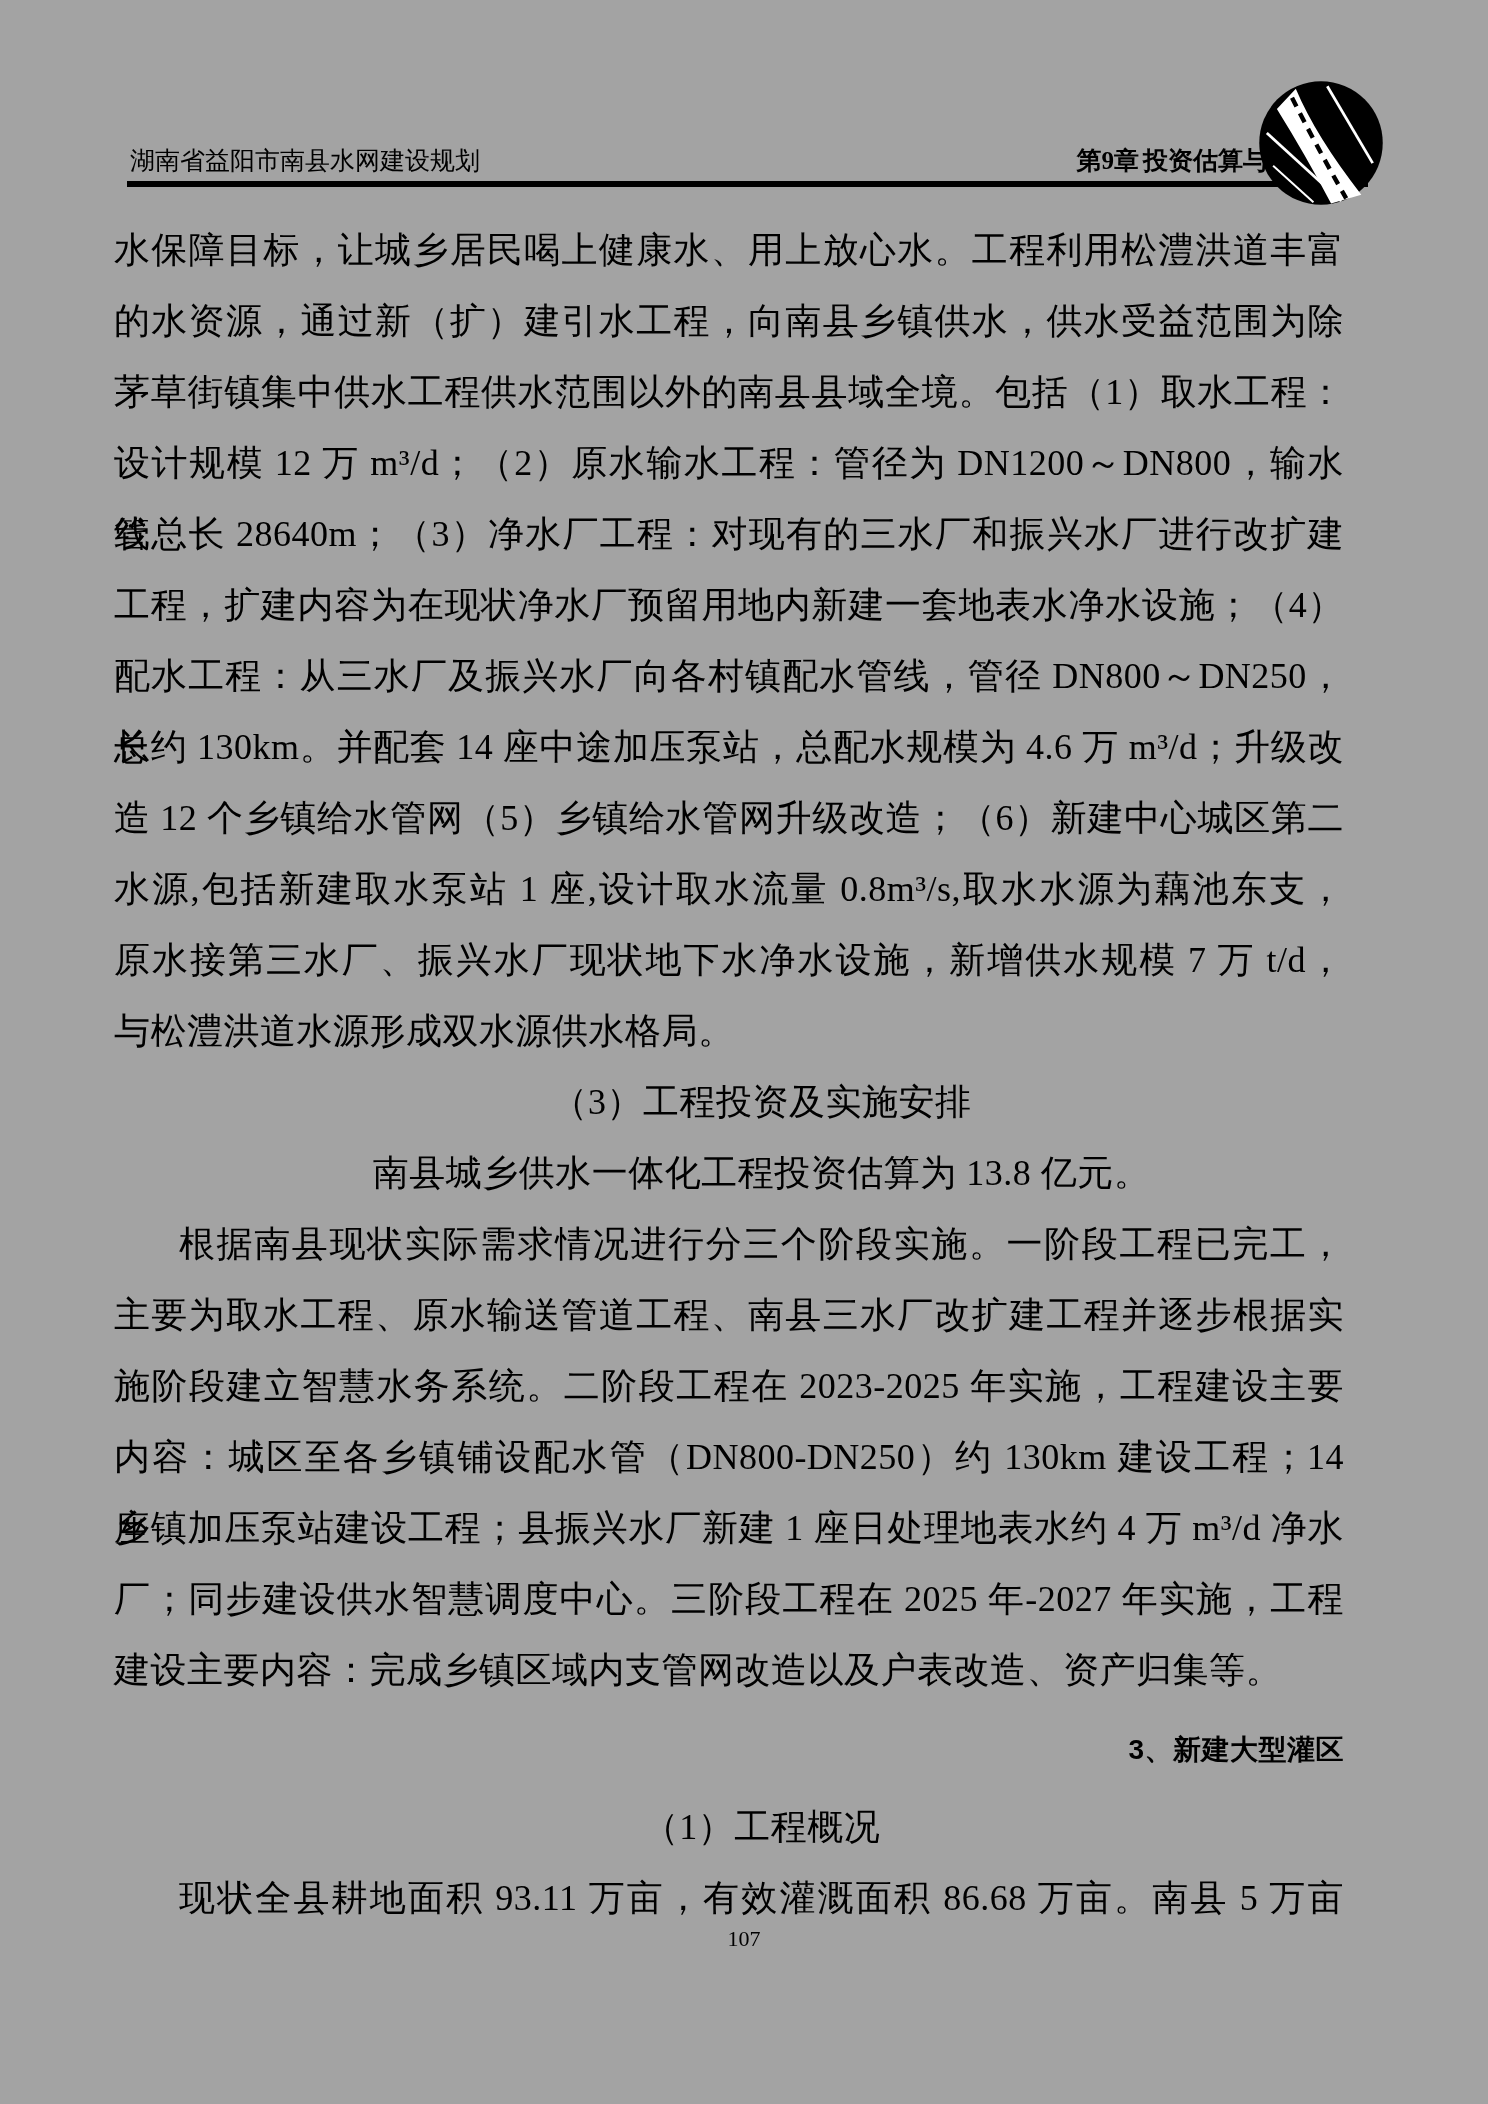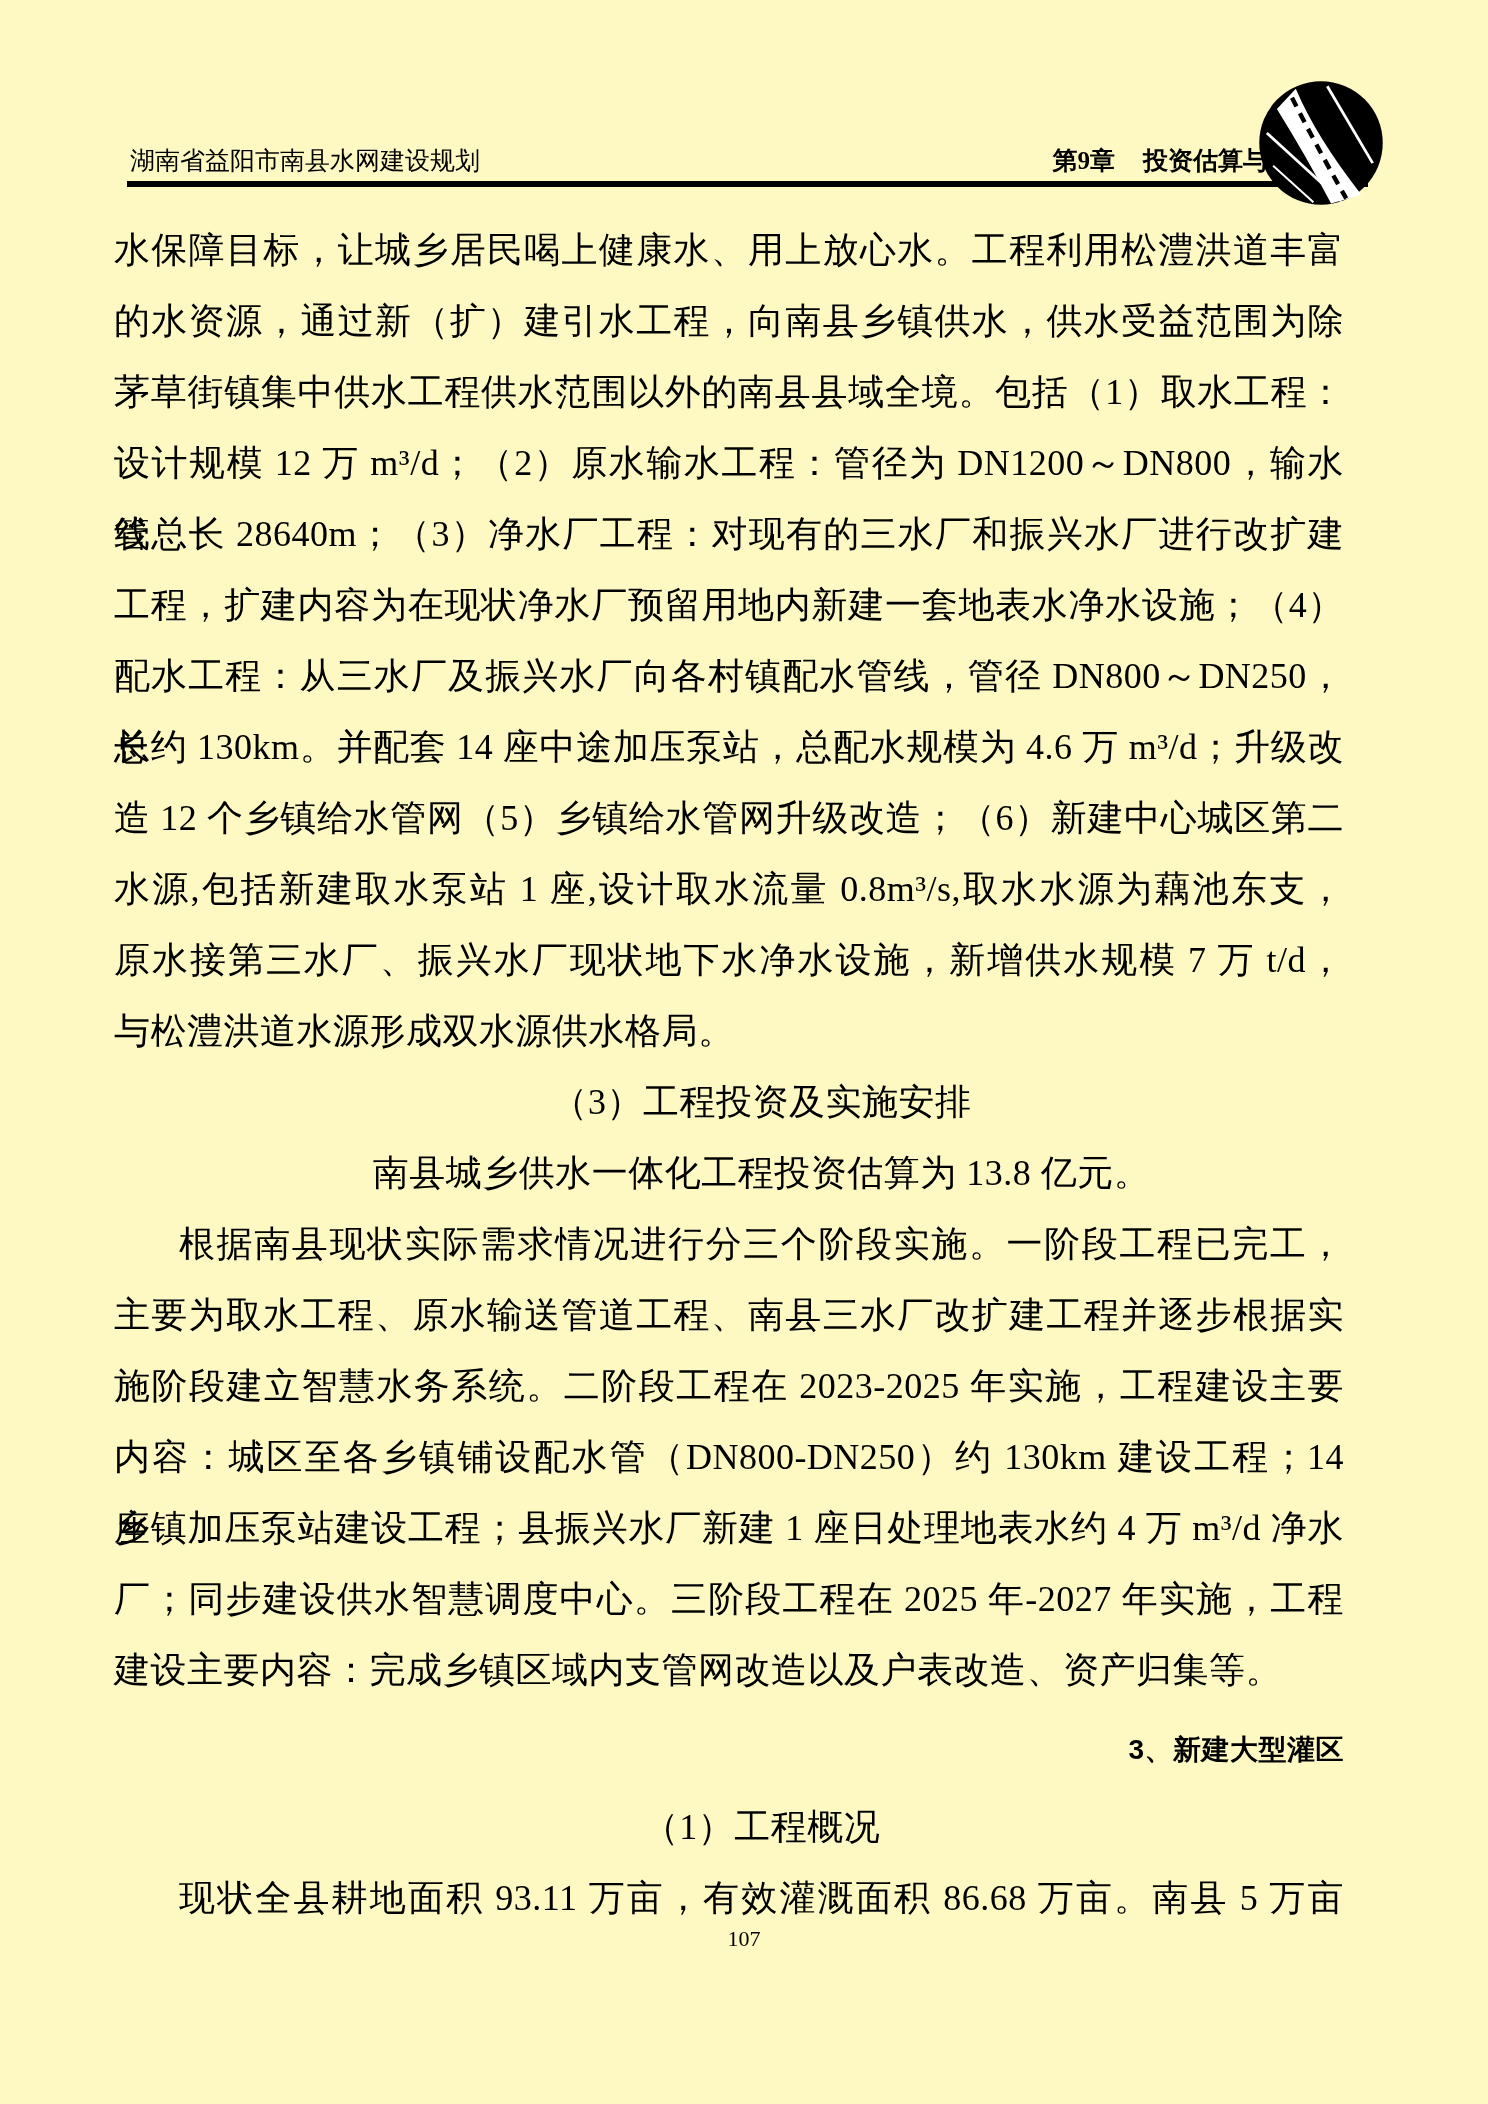--- a/index.html
+++ b/index.html
@@ -1,31 +1,31 @@
 <!DOCTYPE html>
 <html><head>
 <meta charset="utf-8">
 <style>
   html,body { margin:0; padding:0; background:#e8e8e8; }
   .page {
     position:relative;
     width:1488px; height:2104px;
     margin:0 auto;
-    background:#fef9c3;
+    background:#a3a3a3;
     color:#000;
     font-family:"Liberation Serif","DejaVu Serif",serif;
     overflow:hidden;
   }
   .header {
     position:absolute; top:146px; left:130px; width:1238px;
     display:flex; justify-content:space-between; align-items:flex-end;
     font-size:25px; line-height:30px;
   }
   .h-right { font-weight:bold; }
-  .h-right .chap { margin-right:28px;font-family:Liberation Serif, serif; }
+  .h-right .chap { margin-right:4px;font-family:Liberation Serif, serif; }
   .rule {
     position:absolute; top:181px; left:127px; width:1241px; height:6px;
     background:#000;
   }
   .logo {
     position:absolute; left:1258px; top:80px; width:126px; height:126px;
     z-index:5;
   }
   .body-text {
     position:absolute; top:215px; left:114px; width:1230px;

